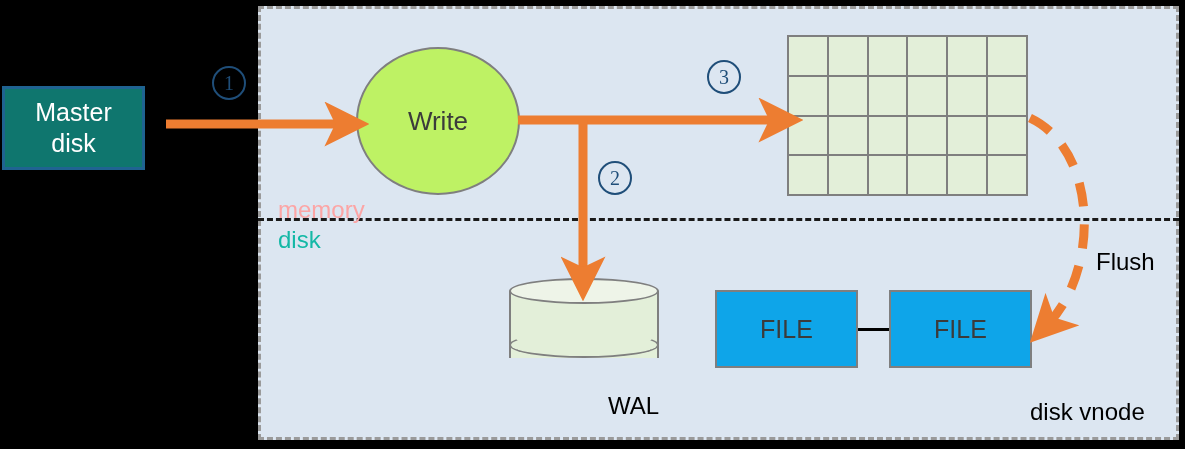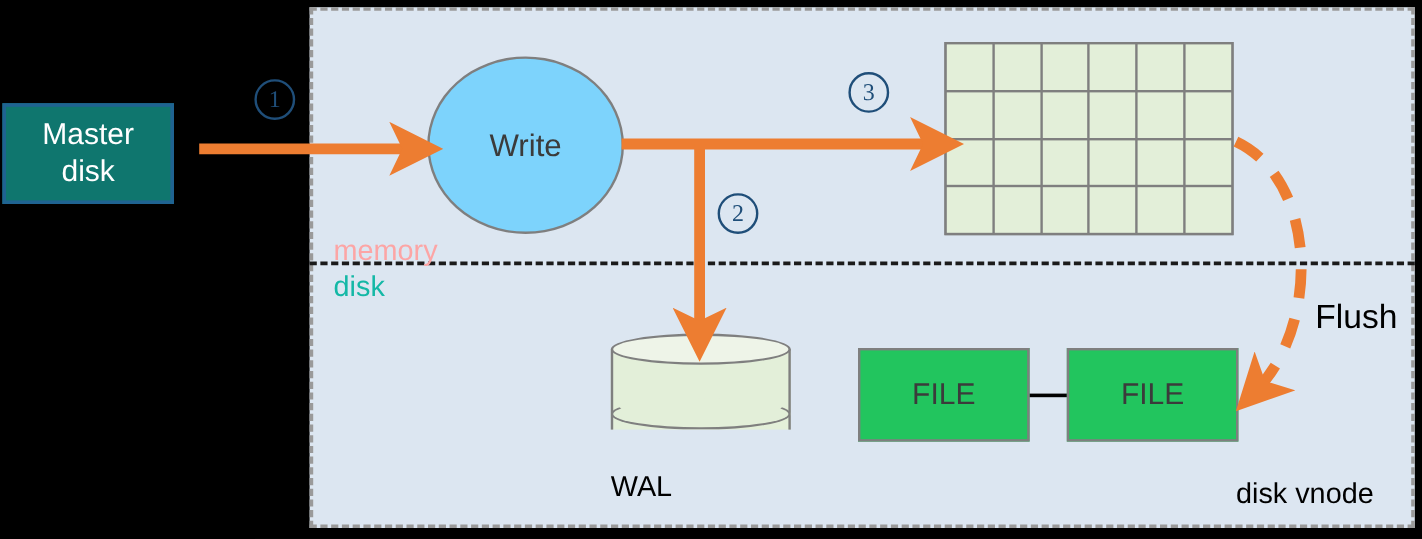--- a/index.html
+++ b/index.html
@@ -45,21 +45,21 @@
     justify-content: center;
     text-align: center;
   }
   
   .write-ellipse {
     position: absolute;
     left: 356px;
     top: 47px;
     width: 164px;
     height: 148px;
-    background: #7dd3fc;
+    background: #bef264;
     border: 2px solid #7f7f7f;
     border-radius: 50%;
     box-sizing: border-box;
     display: flex;
     align-items: center;
     justify-content: center;
     color: #3b3b3b;
     font-size: 26px;
   }
   
@@ -120,31 +120,31 @@
     border: 2px solid #7f7f7f;
     border-radius: 50%;
     background: #eef4e8;
     box-sizing: border-box;
   }
   .wal-label {
     position: absolute;
     left: 509px;
     top: 392px;
     width: 150px;
-    text-align: left;
+    text-align: right;
     font-size: 24px;
     color: #000000;
   }
   
   .file-box {
     position: absolute;
     top: 290px;
     width: 143px;
     height: 78px;
-    background: #22c55e;
+    background: #0ea5e9;
     border: 2px solid #7f7f7f;
     box-sizing: border-box;
     display: flex;
     align-items: center;
     justify-content: center;
     font-size: 25px;
     color: #3b3b3b;
   }
   .file-box.left { left: 715px; }
   .file-box.right { left: 889px; }
@@ -183,21 +183,21 @@
     position: absolute;
     left: 1030px;
     top: 398px;
     font-size: 24px;
     color: #000000;
   }
   .flush-label {
     position: absolute;
     left: 1096px;
     top: 248px;
-    font-size: 28px;
+    font-size: 24px;
     color: #000000;
   }
   
   .step-circle {
     position: absolute;
     width: 34px;
     height: 34px;
     border: 2px solid #1f4e79;
     border-radius: 50%;
     box-sizing: border-box;

